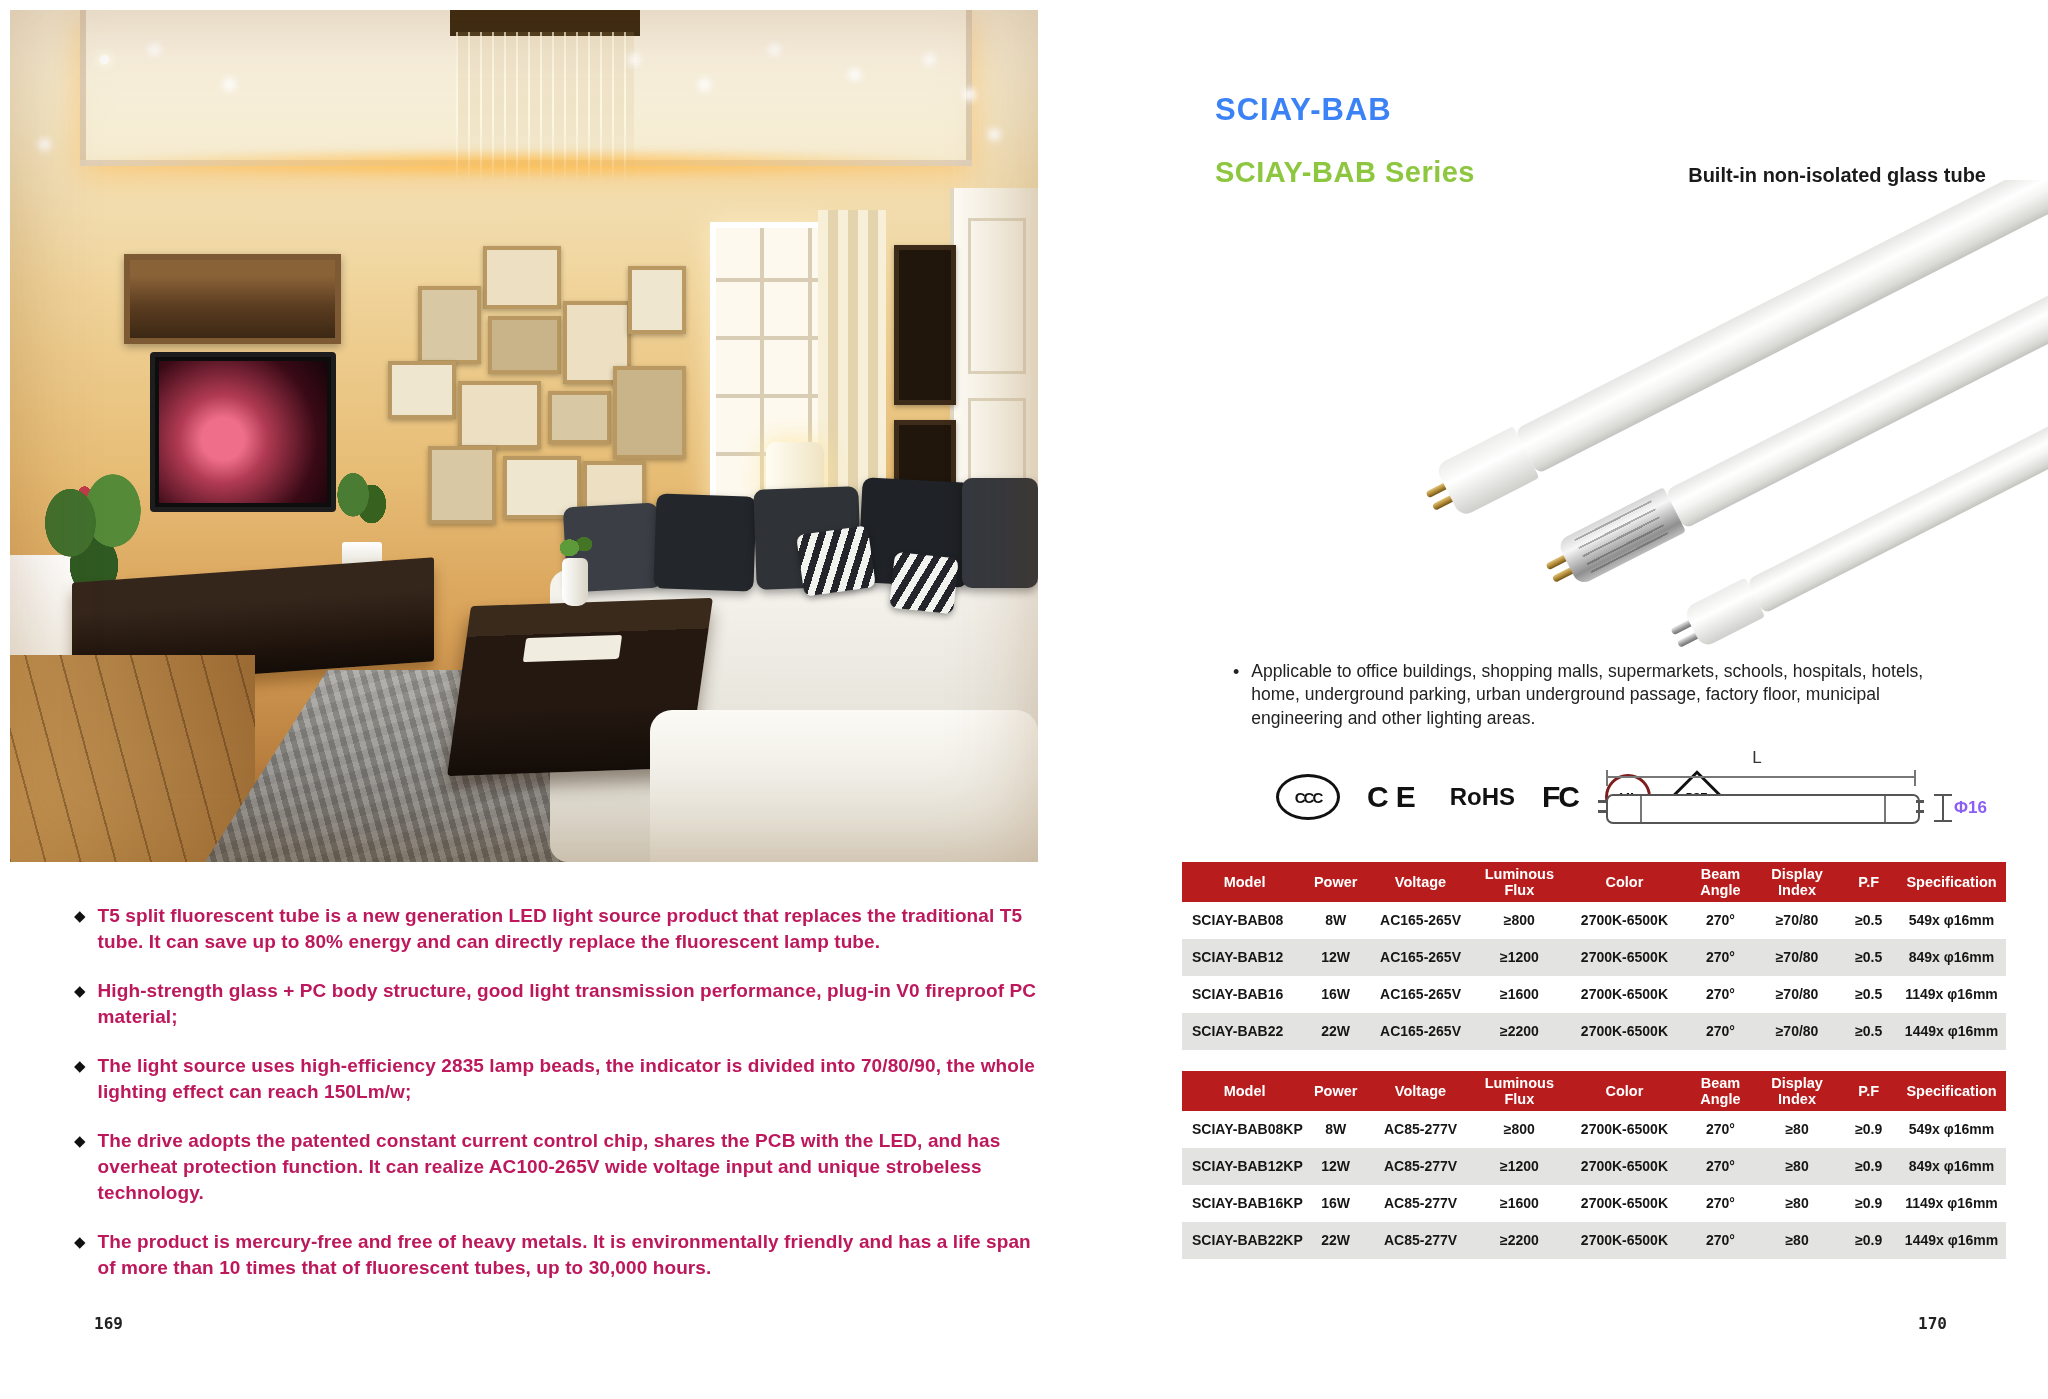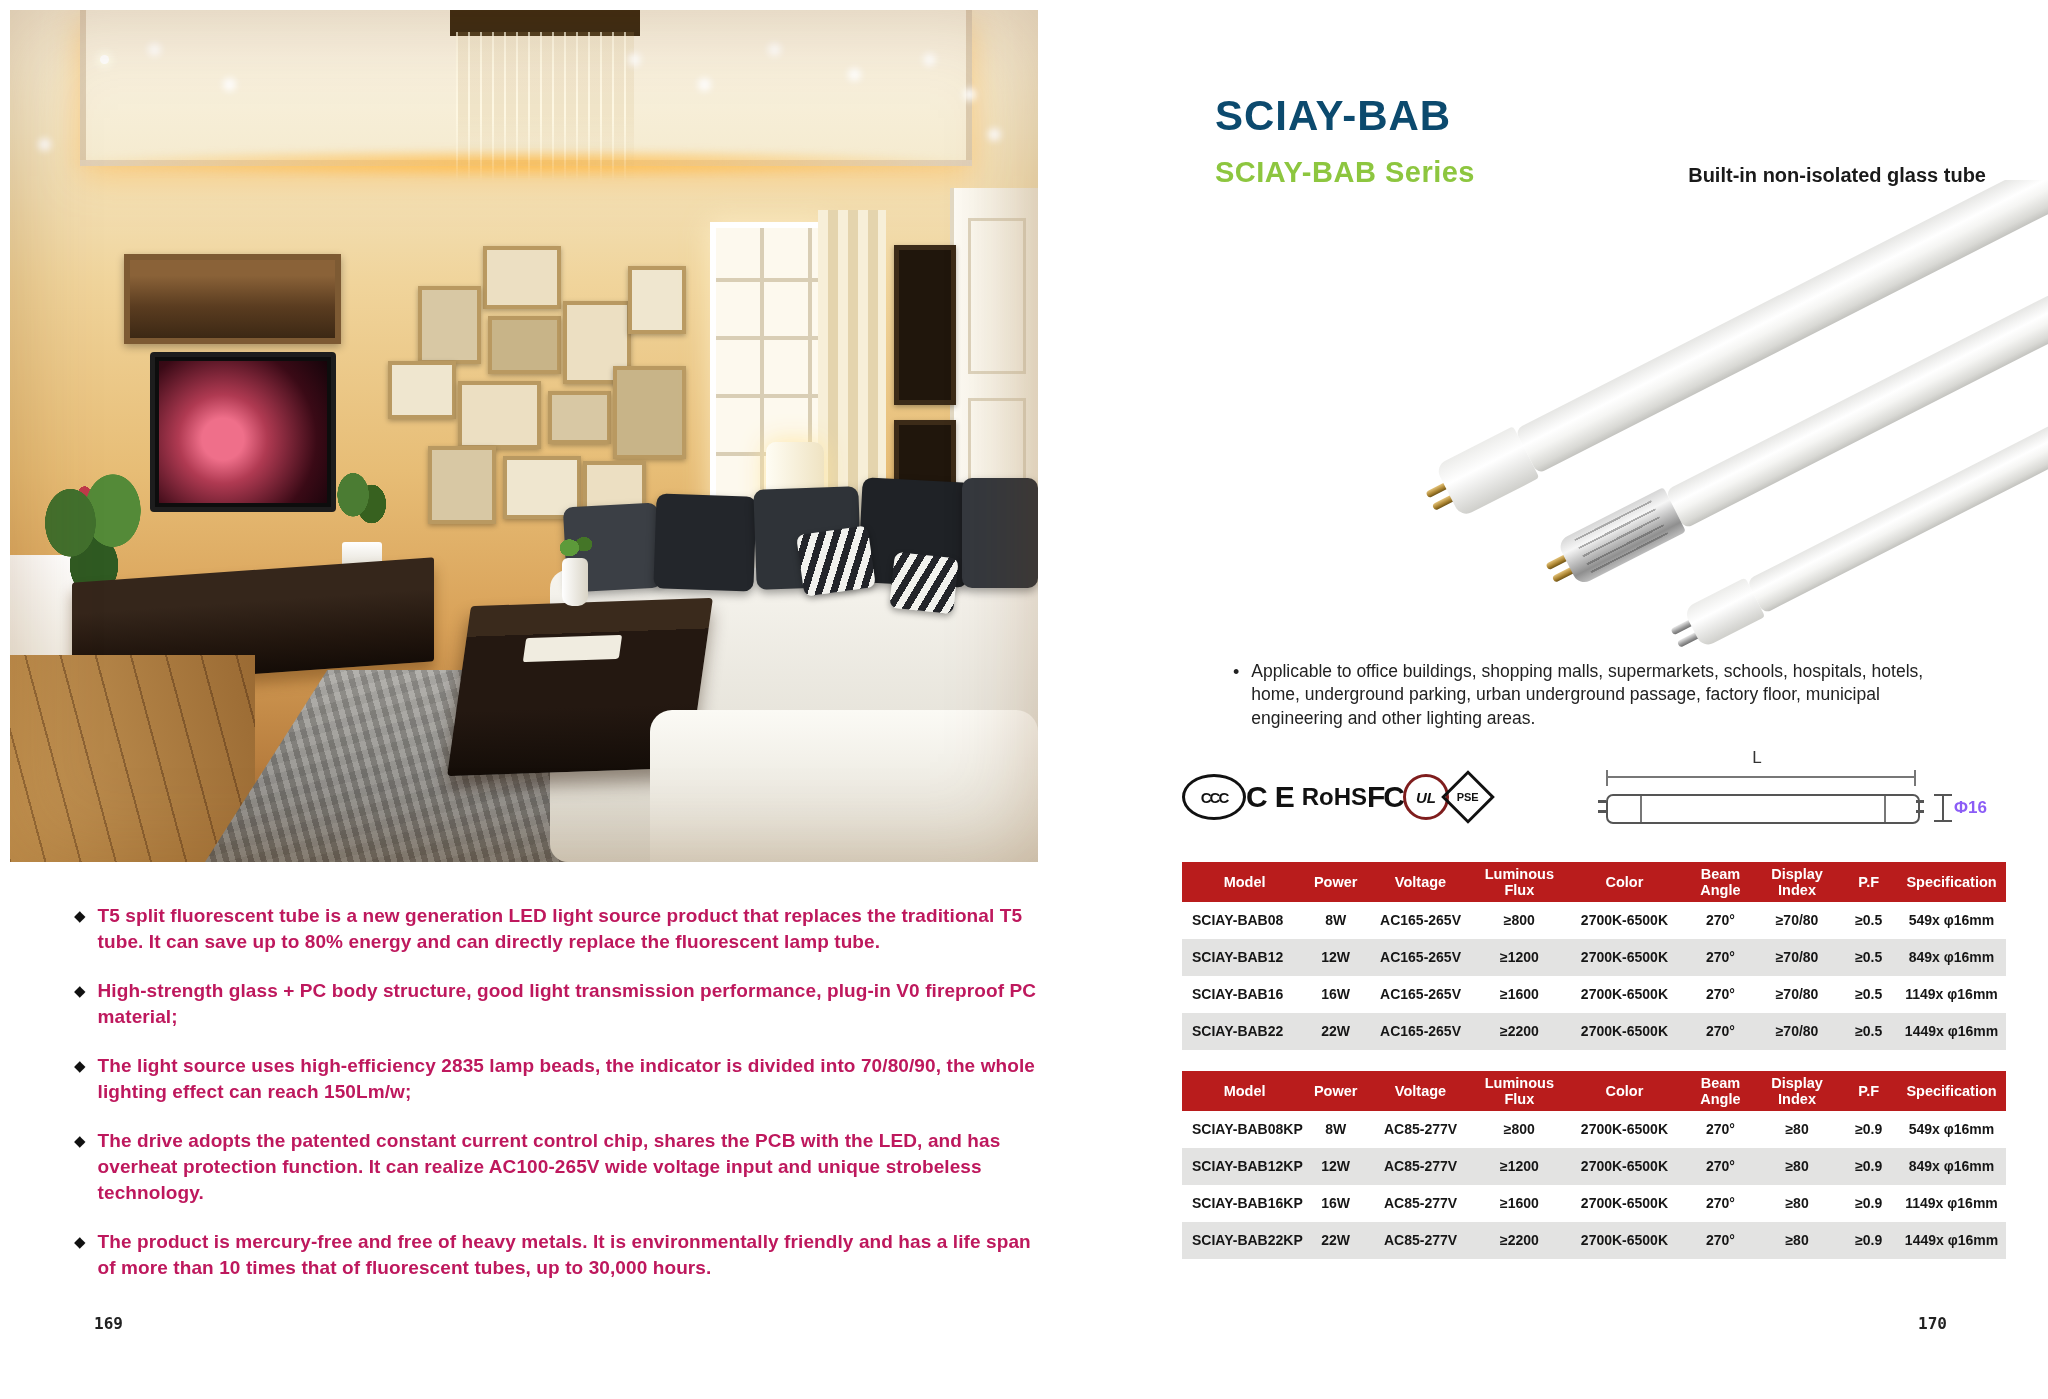--- a/index.html
+++ b/index.html
@@ -93,21 +93,21 @@
   .features{position:absolute;left:74px;top:903px;width:978px;display:flex;flex-direction:column;gap:23px;
             list-style:none;margin:0;padding:0;}
   .features li{display:flex;gap:12px;}
   .diamond{flex:0 0 auto;font-size:15px;line-height:26px;color:#111;}
   .feature-text{font-size:19px;line-height:1.37;font-weight:600;color:#be185d;letter-spacing:.1px;}
   .page-num{position:absolute;top:1314px;font-family:"DejaVu Sans Mono",monospace;font-weight:bold;font-size:16px;color:#222;}
   .page-num.left{left:94px;}
   .page-num.right{left:1918px;}
 
   
-  .title{position:absolute;left:1215px;top:92px;font-size:42px;font-weight:bold;color:#0c4a6e;letter-spacing:1px;}
+  .title{position:absolute;left:1215px;top:92px;font-size:31px;font-weight:bold;color:#3b82f6;letter-spacing:1px;}
   .series{position:absolute;left:1215px;top:156px;font-size:29px;font-weight:bold;color:#8DC63F;letter-spacing:.5px;}
   .subtitle{position:absolute;right:62px;top:164px;font-size:20px;font-weight:600;color:#1a1a1a;}
 
   
   .tubes{position:absolute;left:1400px;top:180px;width:648px;height:478px;overflow:hidden;}
   .tube{position:absolute;display:flex;align-items:center;transform-origin:0 50%;transform:rotate(-27deg);}
   .pins{display:flex;flex-direction:column;gap:7px;margin-right:-4px;}
   .pin{width:24px;height:7px;border-radius:4px;background:linear-gradient(180deg,#e3c279,#a9822f 60%,#6e5316);}
   .pin.gray{background:linear-gradient(180deg,#e8e8e8,#9a9a9a 60%,#6f6f6f);}
   .cap{height:100%;border-radius:12px 4px 4px 12px;}
@@ -118,21 +118,21 @@
               background:repeating-linear-gradient(0deg,rgba(40,40,40,.55) 0 2px,transparent 2px 9px);opacity:.6;}
   .body{flex:1;height:86%;border-radius:8px;
         background:linear-gradient(180deg,#e6e6e4 0%,#ffffff 36%,#f5f5f3 56%,#d9d9d5 86%,#c3c3bf 100%);}
 
   
   .application{position:absolute;left:1233px;top:660px;width:716px;display:flex;gap:12px;}
   .app-bullet{font-size:18px;line-height:25px;color:#222;}
   .app-text{font-size:17.5px;line-height:1.33;color:#222;}
 
   
-  .certs{position:absolute;left:1182px;top:770px;height:54px;display:flex;align-items:center;}
+  .certs{position:absolute;left:1276px;top:770px;height:54px;display:flex;align-items:center;gap:27px;}
   .cert{color:#111;}
   .ccc{width:58px;height:40px;border:3px solid #111;border-radius:50%;display:flex;align-items:center;justify-content:center;
        font-weight:bold;font-size:15px;letter-spacing:-2px;}
   .ce{font-size:30px;font-weight:bold;letter-spacing:7px;}
   .rohs{font-size:24px;font-weight:bold;}
   .fcc{font-size:30px;font-weight:bold;letter-spacing:-2px;}
   .ul{width:40px;height:40px;border:3px solid #7f1d1d;border-radius:50%;display:flex;align-items:center;justify-content:center;
       font-weight:bold;font-size:15px;font-style:italic;}
   .pse{width:32px;height:32px;border:3px solid #111;transform:rotate(45deg);display:flex;align-items:center;justify-content:center;}
   .pse span{transform:rotate(-45deg);font-size:11px;font-weight:bold;line-height:1;}

